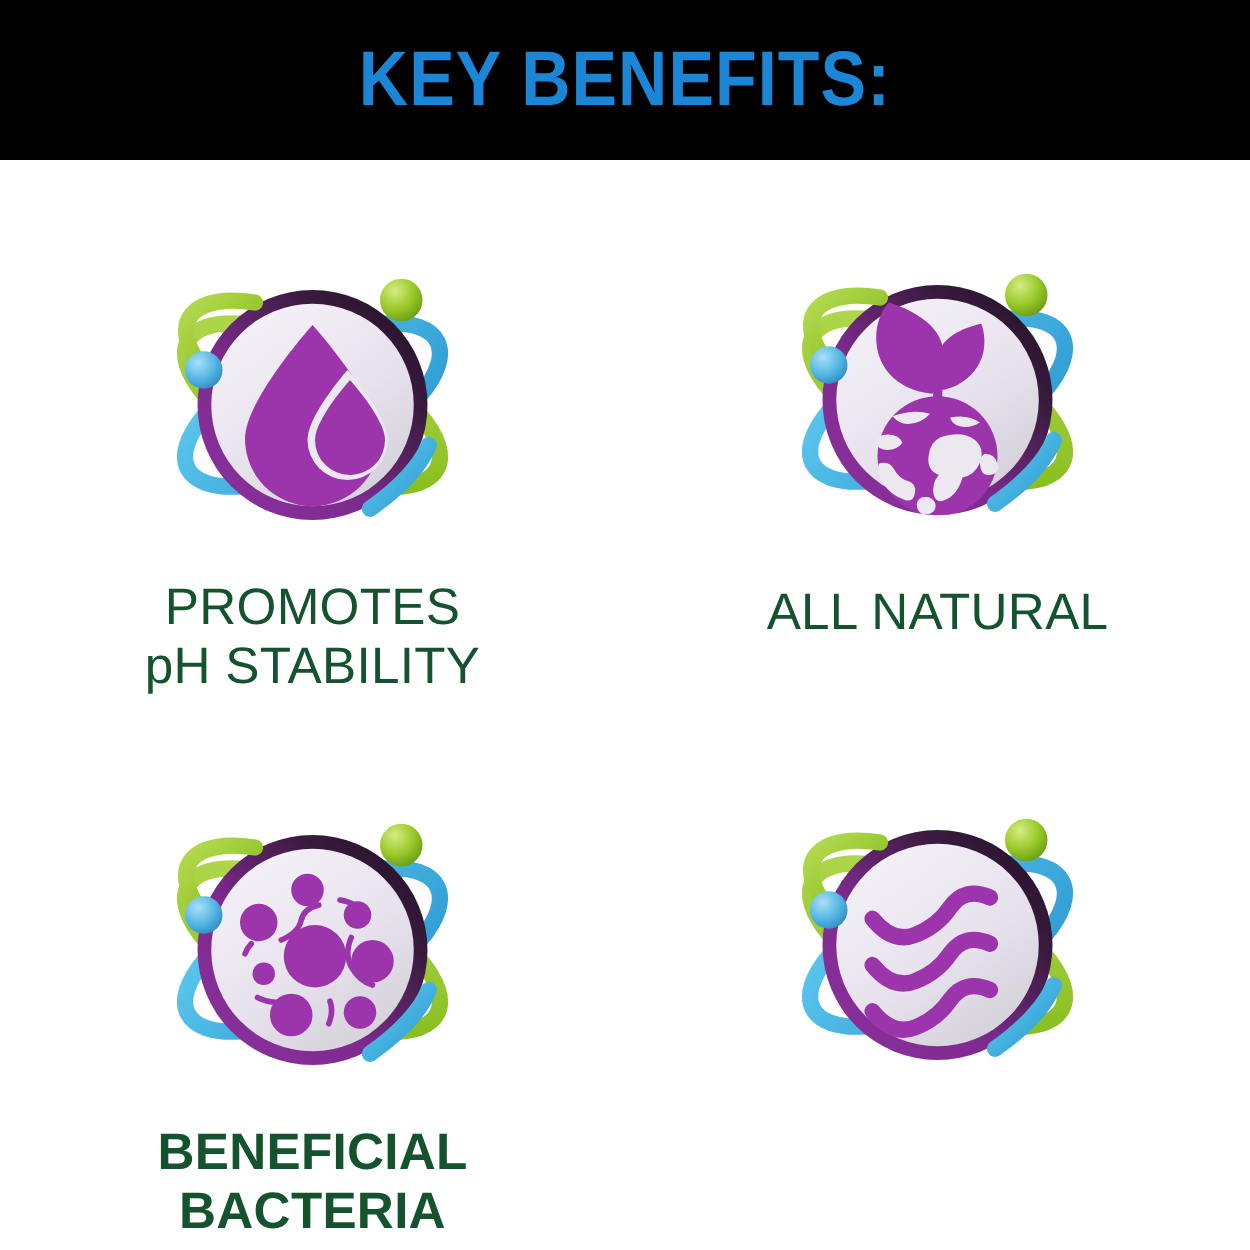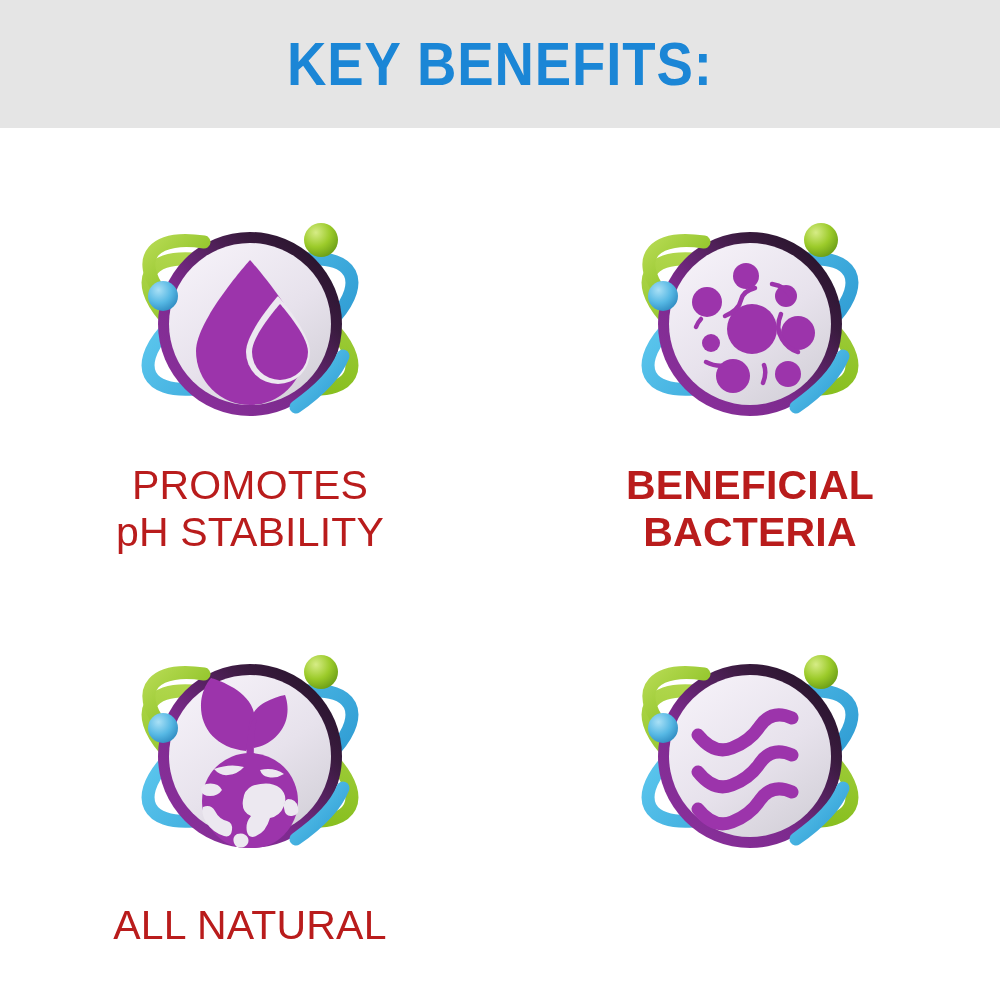--- a/index.html
+++ b/index.html
@@ -7,21 +7,21 @@
     width:1000px;height:1000px;
     background:#ffffff;
     font-family:"Liberation Sans","DejaVu Sans",sans-serif;
     overflow:hidden;
   }
   .page{position:relative;width:1000px;height:1000px;}
 
   
   .banner{
     position:absolute;left:0;top:0;width:1000px;height:128px;
-    background:#e5e5e5;
+    background:#000000;
     display:flex;align-items:center;justify-content:center;
   }
   .banner-title{
     font-family:"Liberation Sans Narrow","Liberation Sans",sans-serif;
     font-weight:bold;
     font-size:62px;
     letter-spacing:1px;
     color:#1b86d6;
     transform:scaleX(0.88);
     transform-origin:center;
@@ -42,21 +42,21 @@
     align-items:center;justify-content:flex-start;
   }
   .cell.r1{padding-top:76px;}
   .cell.r2{padding-top:72px;}
 
   .icon-wrap{width:300px;height:240px;position:relative;}
   .icon-wrap svg{display:block;width:300px;height:240px;}
 
   .label{
     text-align:center;
-    color:#b91c1c;
+    color:#14532d;
     line-height:1.14;
     white-space:pre-line;
     font-weight:500;
   }
   .label.l1{font-size:41px;margin-top:18px;letter-spacing:.2px;}
   .label.l2{font-size:41px;margin-top:18px;font-weight:700;letter-spacing:.2px;}
   .label.l3{font-size:41px;margin-top:26px;letter-spacing:.2px;}
   .label.l4{font-size:41px;margin-top:26px;letter-spacing:.2px;}
 </style>
 </head>
@@ -134,69 +134,20 @@
           <g clip-path="url(#clipA)">
             <path d="M178 92 C178 92 146 128 146 148 a32 32 0 0 0 64 0 C210 128 178 92 178 92 Z" fill="#ece8f0"></path>
             <path d="M180 100 C180 100 152 131 152 148 a28 28 0 0 0 56 0 C208 131 180 100 180 100 Z" fill="#9c34ab"></path>
           </g>
         </svg>
       </div>
       <div class="label l1">PROMOTES
 pH STABILITY</div>
     </div>
 
-    <div class="cell r1">
-      <div class="icon-wrap">
-        <svg viewBox="0 0 300 240" xmlns="http://www.w3.org/2000/svg">
-          <defs>
-              <clipPath id="clipB">
-                <circle cx="150" cy="120" r="92"></circle>
-              </clipPath>
-            </defs>
-
-          <g fill="none" stroke-linecap="round">
-            <ellipse cx="150" cy="120" rx="112" ry="46" stroke="url(#blueA)" stroke-width="13" transform="rotate(-27 150 120)"></ellipse>
-            <ellipse cx="150" cy="120" rx="112" ry="46" stroke="url(#greenA)" stroke-width="13" transform="rotate(27 150 120)"></ellipse>
-          </g>
-
-          <circle cx="150" cy="120" r="92" fill="url(#ringA)"></circle>
-          <circle cx="150" cy="120" r="81" fill="url(#fillA)"></circle>
-
-          <g fill="none" stroke-linecap="round">
-            <path d="M 243 152 A 112 46 -27 0 1 196 203" stroke="url(#blueA)" stroke-width="13"></path>
-            <path d="M 60 88 A 112 46 27 0 1 104 38" stroke="url(#greenA)" stroke-width="13"></path>
-          </g>
-
-          <circle cx="63" cy="92" r="15" fill="url(#blueBall)"></circle>
-          <circle cx="221" cy="36" r="17" fill="url(#greenBall)"></circle>
-
-          <g clip-path="url(#clipB)" fill="#9c34ab">
-            <circle cx="152" cy="125" r="25"></circle>
-            <circle cx="146" cy="72" r="13"></circle>
-            <circle cx="107" cy="98" r="15"></circle>
-            <circle cx="186" cy="92" r="11"></circle>
-            <circle cx="198" cy="129" r="17"></circle>
-            <circle cx="111" cy="139" r="9"></circle>
-            <circle cx="133" cy="172" r="17"></circle>
-            <circle cx="188" cy="170" r="13"></circle>
-          </g>
-          <g clip-path="url(#clipB)" fill="none" stroke="#9c34ab" stroke-width="4.5" stroke-linecap="round">
-            <path d="M125 112 q14 -6 16 -16 q2 -9 14 -12"></path>
-            <path d="M172 80 q14 2 19 13"></path>
-            <path d="M181 110 q-6 14 1 25 q6 10 16 13"></path>
-            <path d="M96 123 q2 -5 5 -8"></path>
-            <path d="M106 158 q14 7 26 1"></path>
-            <path d="M163 179 q4 -10 1 -18"></path>
-          </g>
-        </svg>
-      </div>
-      <div class="label l2">BENEFICIAL
-BACTERIA</div>
-    </div>
-
     <div class="cell r2">
       <div class="icon-wrap">
         <svg viewBox="0 0 300 240" xmlns="http://www.w3.org/2000/svg">
           <defs>
               <clipPath id="clipC">
                 <circle cx="150" cy="120" r="92"></circle>
               </clipPath>
             </defs>
 
           <g fill="none" stroke-linecap="round">
@@ -237,20 +188,69 @@
             <path d="M152 150 q18 -6 28 2 q8 7 4 18 q-4 10 -14 12
                      q-4 14 -14 18 q-7 3 -9 -4 q-2 -9 4 -16 q-10 -4 -8 -16 q1 -10 9 -14 Z"></path>
             <path d="M188 163 q8 0 10 8 q2 8 -6 9 q-7 1 -8 -8 q-1 -7 4 -9 Z"></path>
             <path d="M137 198 q8 -2 11 4 q2 6 -4 9 q-7 3 -10 -4 q-2 -6 3 -9 Z"></path>
           </g>
         </svg>
       </div>
       <div class="label l3">ALL NATURAL</div>
     </div>
 
+    <div class="cell r1">
+      <div class="icon-wrap">
+        <svg viewBox="0 0 300 240" xmlns="http://www.w3.org/2000/svg">
+          <defs>
+              <clipPath id="clipB">
+                <circle cx="150" cy="120" r="92"></circle>
+              </clipPath>
+            </defs>
+
+          <g fill="none" stroke-linecap="round">
+            <ellipse cx="150" cy="120" rx="112" ry="46" stroke="url(#blueA)" stroke-width="13" transform="rotate(-27 150 120)"></ellipse>
+            <ellipse cx="150" cy="120" rx="112" ry="46" stroke="url(#greenA)" stroke-width="13" transform="rotate(27 150 120)"></ellipse>
+          </g>
+
+          <circle cx="150" cy="120" r="92" fill="url(#ringA)"></circle>
+          <circle cx="150" cy="120" r="81" fill="url(#fillA)"></circle>
+
+          <g fill="none" stroke-linecap="round">
+            <path d="M 243 152 A 112 46 -27 0 1 196 203" stroke="url(#blueA)" stroke-width="13"></path>
+            <path d="M 60 88 A 112 46 27 0 1 104 38" stroke="url(#greenA)" stroke-width="13"></path>
+          </g>
+
+          <circle cx="63" cy="92" r="15" fill="url(#blueBall)"></circle>
+          <circle cx="221" cy="36" r="17" fill="url(#greenBall)"></circle>
+
+          <g clip-path="url(#clipB)" fill="#9c34ab">
+            <circle cx="152" cy="125" r="25"></circle>
+            <circle cx="146" cy="72" r="13"></circle>
+            <circle cx="107" cy="98" r="15"></circle>
+            <circle cx="186" cy="92" r="11"></circle>
+            <circle cx="198" cy="129" r="17"></circle>
+            <circle cx="111" cy="139" r="9"></circle>
+            <circle cx="133" cy="172" r="17"></circle>
+            <circle cx="188" cy="170" r="13"></circle>
+          </g>
+          <g clip-path="url(#clipB)" fill="none" stroke="#9c34ab" stroke-width="4.5" stroke-linecap="round">
+            <path d="M125 112 q14 -6 16 -16 q2 -9 14 -12"></path>
+            <path d="M172 80 q14 2 19 13"></path>
+            <path d="M181 110 q-6 14 1 25 q6 10 16 13"></path>
+            <path d="M96 123 q2 -5 5 -8"></path>
+            <path d="M106 158 q14 7 26 1"></path>
+            <path d="M163 179 q4 -10 1 -18"></path>
+          </g>
+        </svg>
+      </div>
+      <div class="label l2">BENEFICIAL
+BACTERIA</div>
+    </div>
+
     <div class="cell r2">
       <div class="icon-wrap">
         <svg viewBox="0 0 300 240" xmlns="http://www.w3.org/2000/svg">
           <defs>
               <clipPath id="clipD">
                 <circle cx="150" cy="120" r="92"></circle>
               </clipPath>
             </defs>
 
           <g fill="none" stroke-linecap="round">

